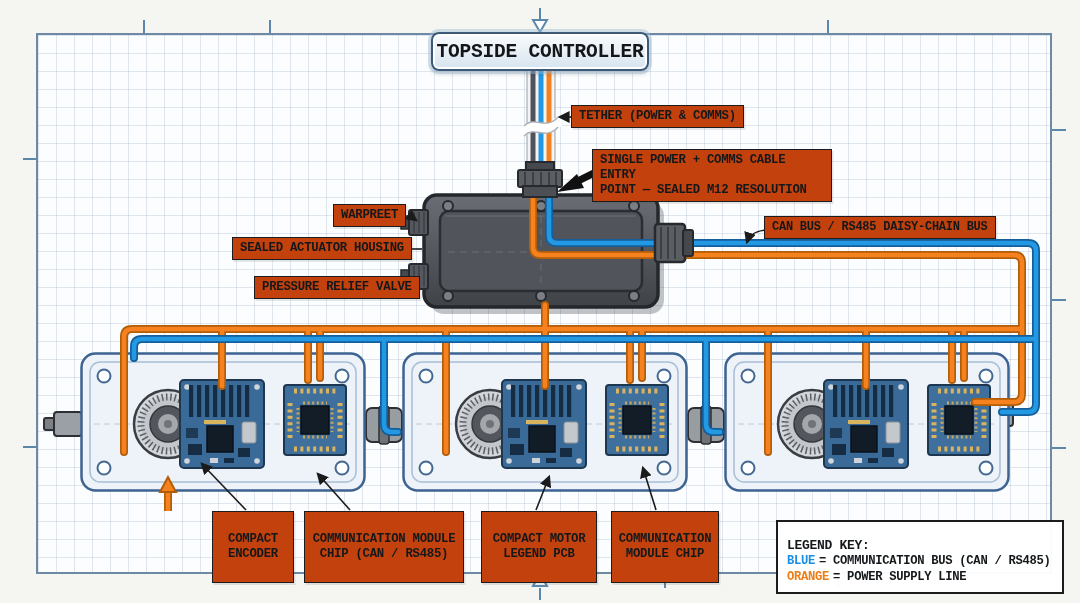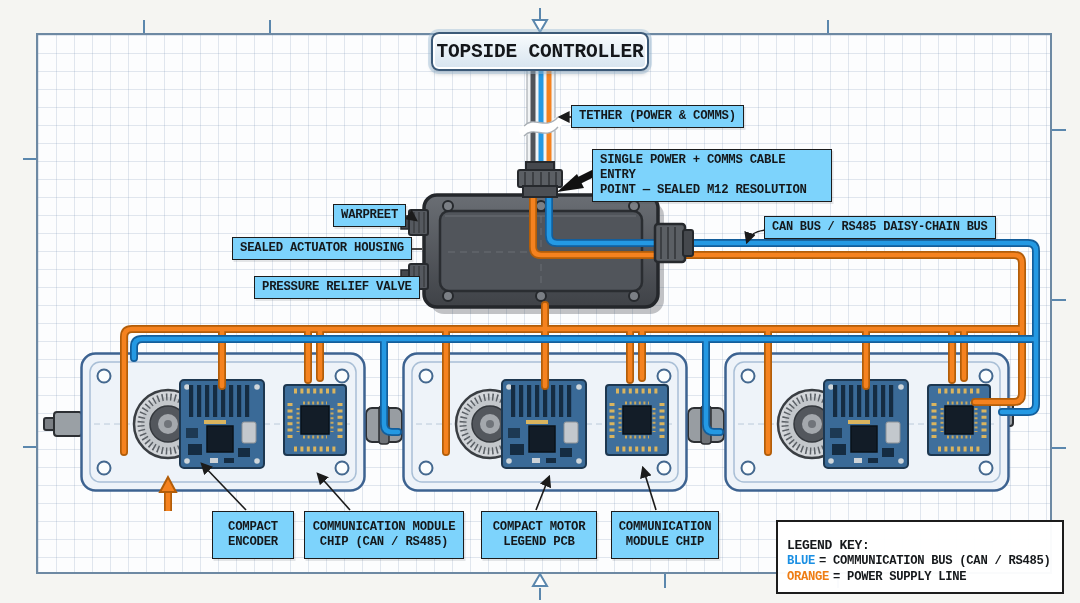--- a/index.html
+++ b/index.html
@@ -11,26 +11,26 @@
   #grid{
     position:absolute;left:36px;top:33px;width:1016px;height:541px;
     box-sizing:border-box;border:2px solid #6d89a3;background-color:#fcfdfe;
     background-image:
       linear-gradient(rgba(110,140,175,.20) 1px,transparent 1px),
       linear-gradient(90deg,rgba(110,140,175,.20) 1px,transparent 1px);
     background-size:18px 18px;
   }
   svg#overlay{position:absolute;left:0;top:0;}
   .lbl{
-    position:absolute;background:#7dd3fc;border:1.7px solid #1c1c1c;color:#15181b;
+    position:absolute;background:#c2410c;border:1.7px solid #1c1c1c;color:#15181b;
     font-weight:bold;font-size:12.3px;line-height:1.22;padding:3px 7px;
     letter-spacing:-0.25px;white-space:nowrap;z-index:5;
     box-shadow:1.5px 2px 0 rgba(60,70,80,.13);
   }
-  .lbl.wrap{white-space:normal;text-align:center;padding:8px 4px;box-sizing:border-box;}
+  .lbl.wrap{white-space:normal;text-align:center;padding:20px 4px;box-sizing:border-box;}
   #lbl-tether{left:571px;top:105px;}
   #lbl-entry{left:592px;top:149px;white-space:normal;width:240px;box-sizing:border-box;}
   #lbl-warpreet{left:333px;top:204px;}
   #lbl-sealed{left:232px;top:237px;}
   #lbl-pressure{left:254px;top:276px;}
   #lbl-can{left:764px;top:216px;font-size:12px;}
   #lbl-compact-encoder{left:212px;top:511px;width:82px;}
   #lbl-comm1{left:304px;top:511px;width:160px;}
   #lbl-motor{left:481px;top:511px;width:116px;}
   #lbl-comm2{left:611px;top:511px;width:108px;}

